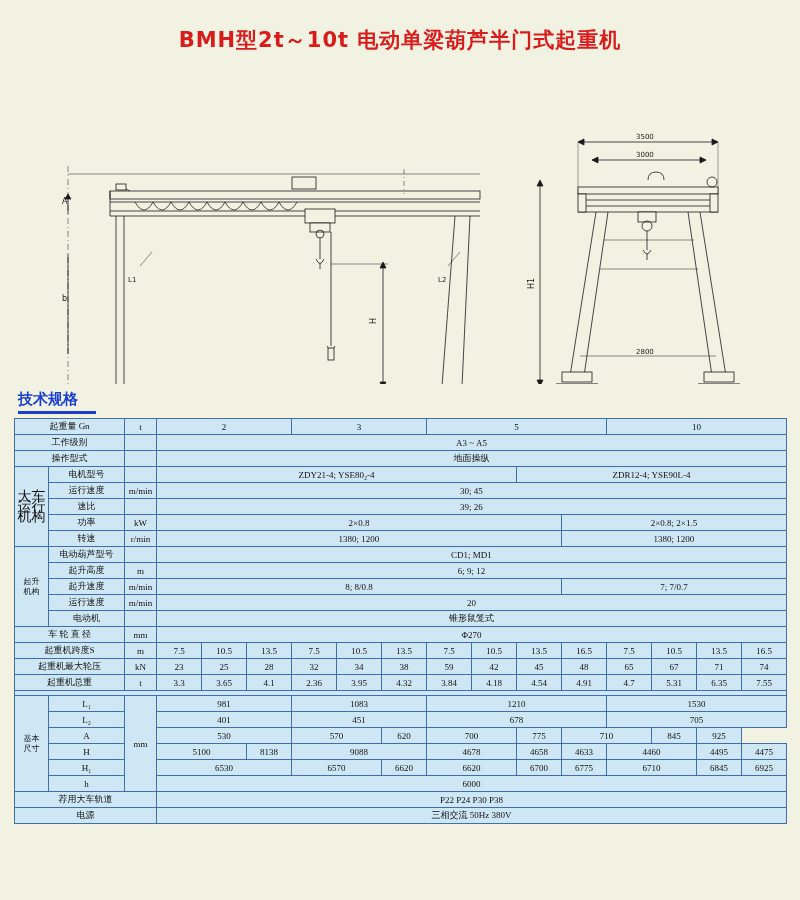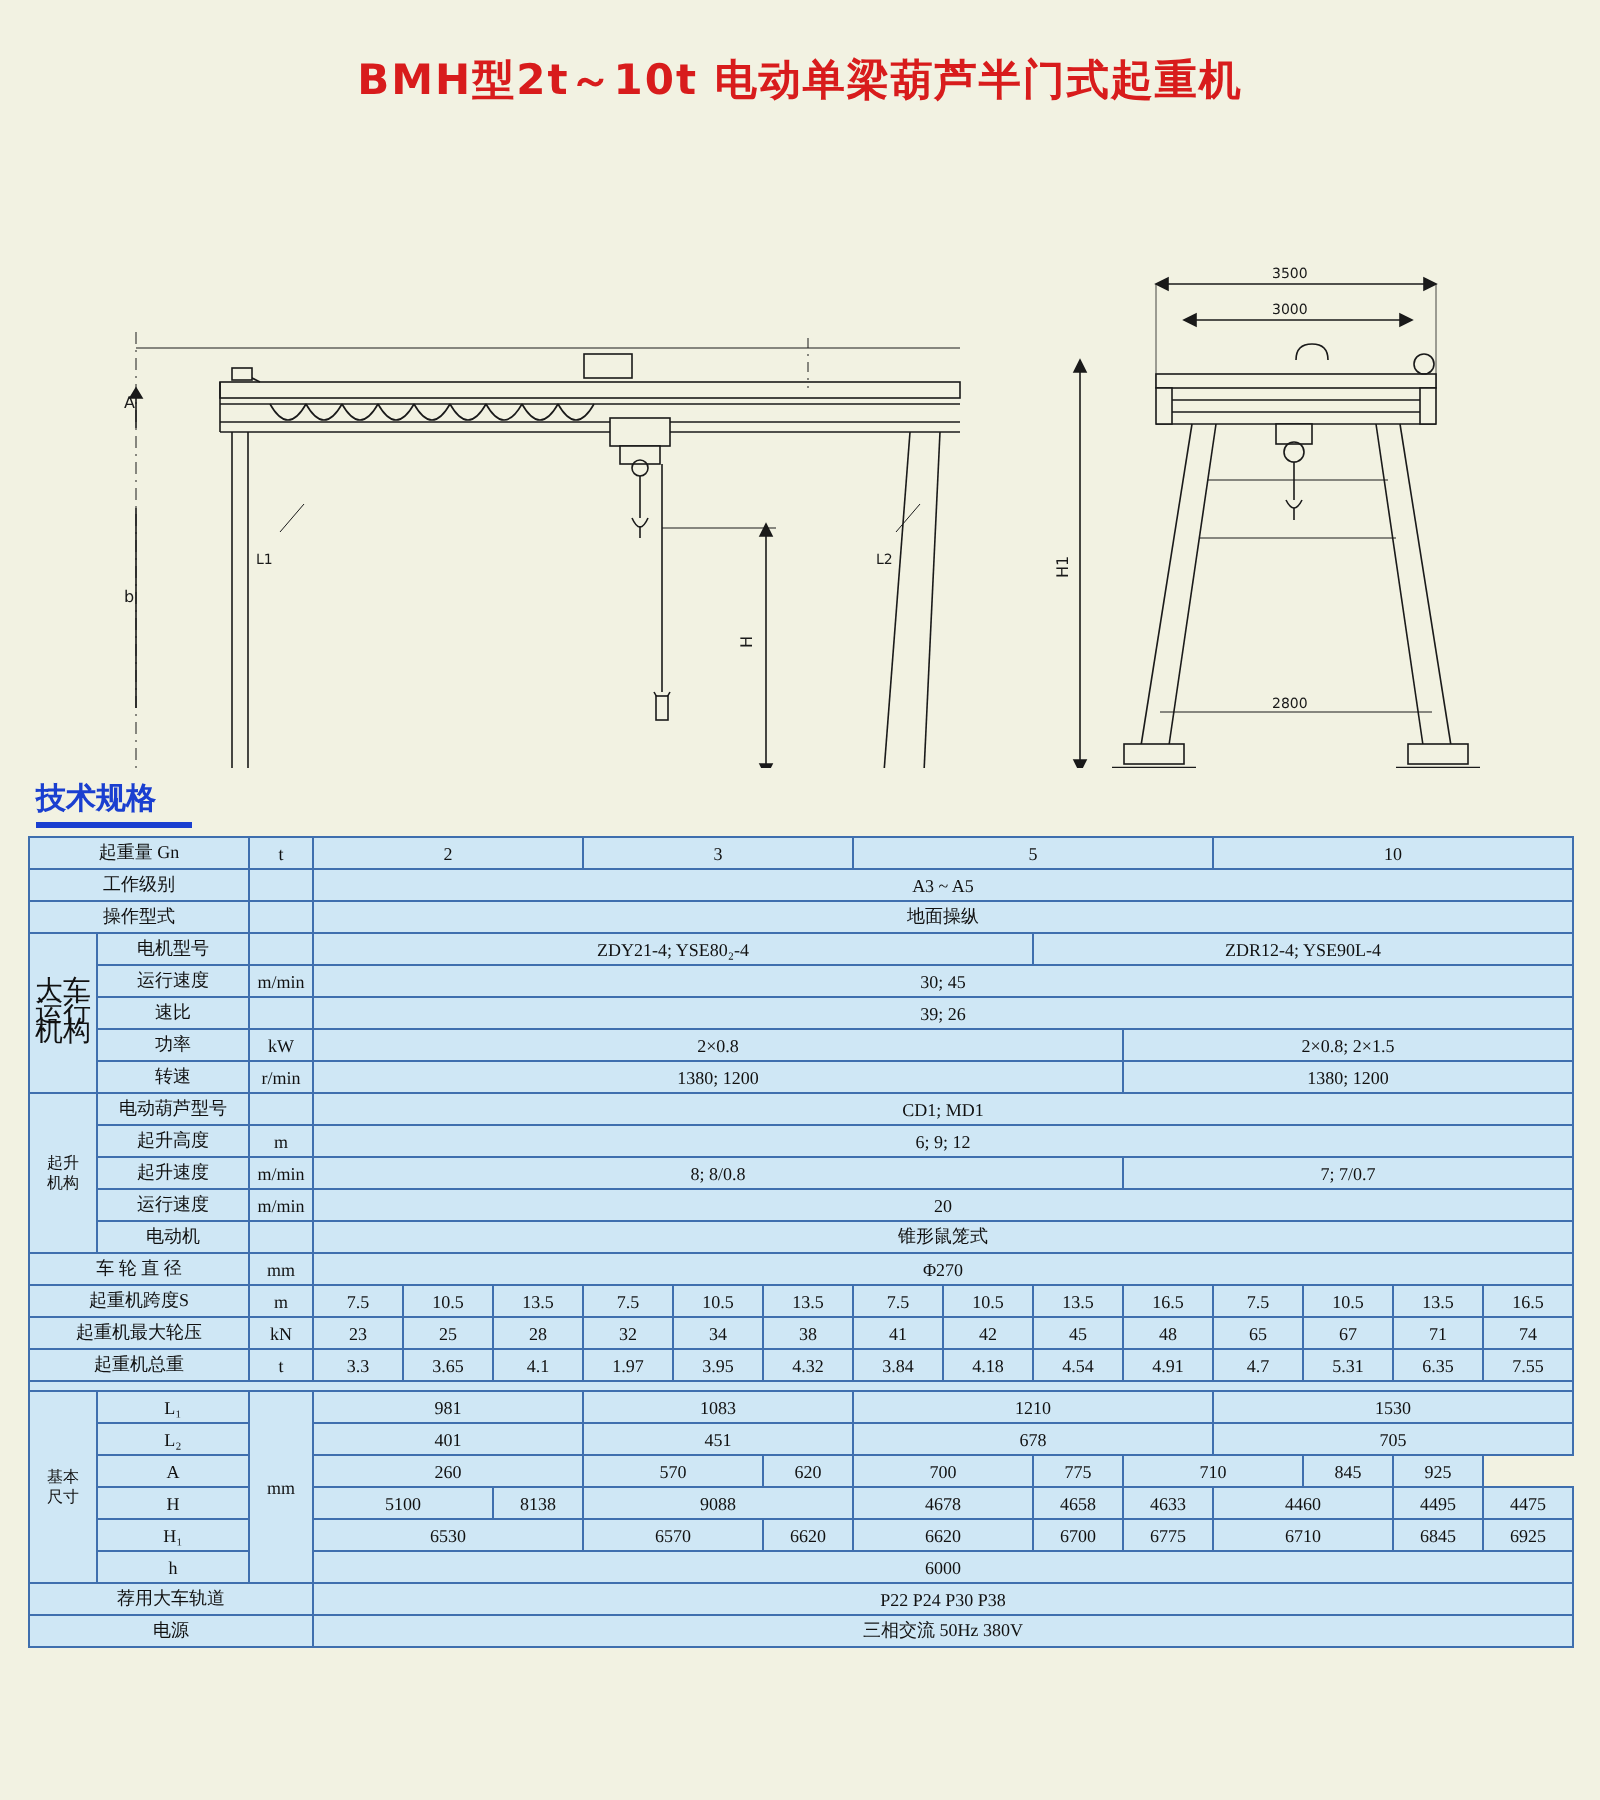--- a/index.html
+++ b/index.html
@@ -339,37 +339,37 @@
 
       <tr>
         <td class="lbl" colspan="2">起重机最大轮压</td>
         <td class="unit">kN</td>
         <td class="valw">23</td>
         <td class="valw">25</td>
         <td class="valw">28</td>
         <td class="valw">32</td>
         <td class="valw">34</td>
         <td class="valw">38</td>
-        <td class="valw">41</td>
+        <td class="valw">59</td>
         <td class="valw">42</td>
         <td class="valw">45</td>
         <td class="valw">48</td>
         <td class="valw">65</td>
         <td class="valw">67</td>
         <td class="valw">71</td>
         <td class="valw">74</td>
       </tr>
 
       <tr>
         <td class="lbl" colspan="2">起重机总重</td>
         <td class="unit">t</td>
         <td class="valw">3.3</td>
         <td class="valw">3.65</td>
         <td class="valw">4.1</td>
-        <td class="valw">1.97</td>
+        <td class="valw">2.36</td>
         <td class="valw">3.95</td>
         <td class="valw">4.32</td>
         <td class="valw">3.84</td>
         <td class="valw">4.18</td>
         <td class="valw">4.54</td>
         <td class="valw">4.91</td>
         <td class="valw">4.7</td>
         <td class="valw">5.31</td>
         <td class="valw">6.35</td>
         <td class="valw">7.55</td>
@@ -390,21 +390,21 @@
       </tr>
       <tr>
         <td class="lbl2">L₂</td>
         <td class="valw" colspan="3">401</td>
         <td class="valw" colspan="3">451</td>
         <td class="valw" colspan="4">678</td>
         <td class="valw" colspan="4">705</td>
       </tr>
       <tr>
         <td class="lbl2">A</td>
-        <td class="valw" colspan="3">260</td>
+        <td class="valw" colspan="3">530</td>
         <td class="valw" colspan="2">570</td>
         <td class="valw">620</td>
         <td class="valw" colspan="2">700</td>
         <td class="valw">775</td>
         <td class="valw" colspan="2">710</td>
         <td class="valw">845</td>
         <td class="valw">925</td>
       </tr>
       <tr>
         <td class="lbl2">H</td>

